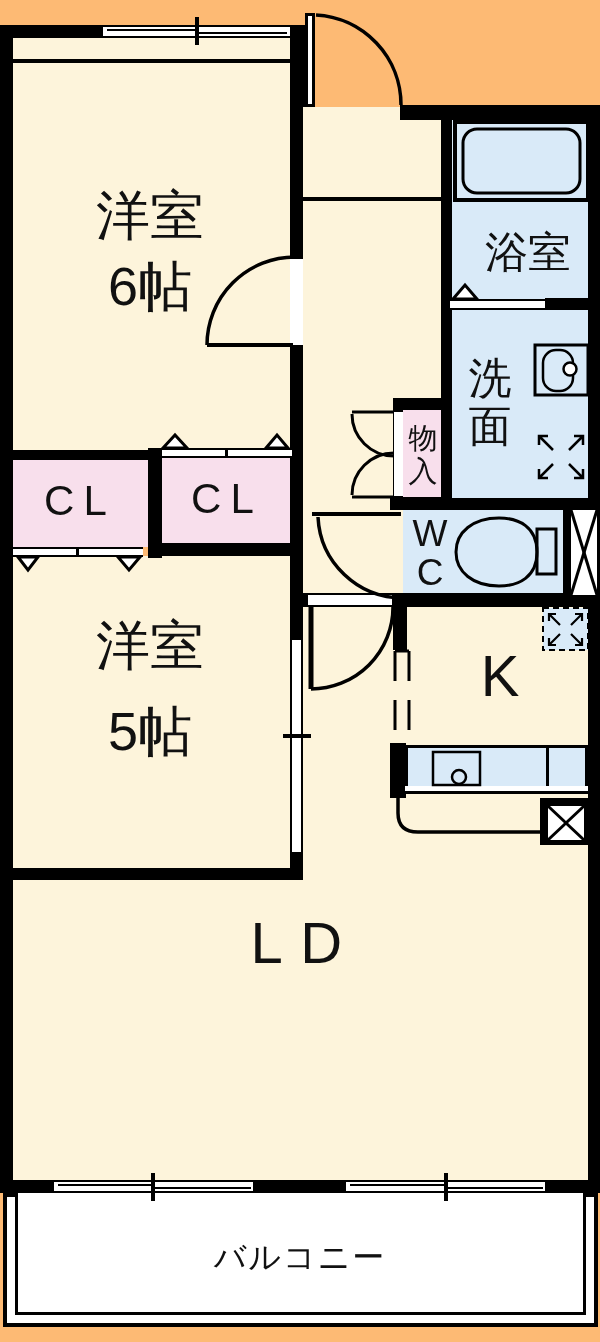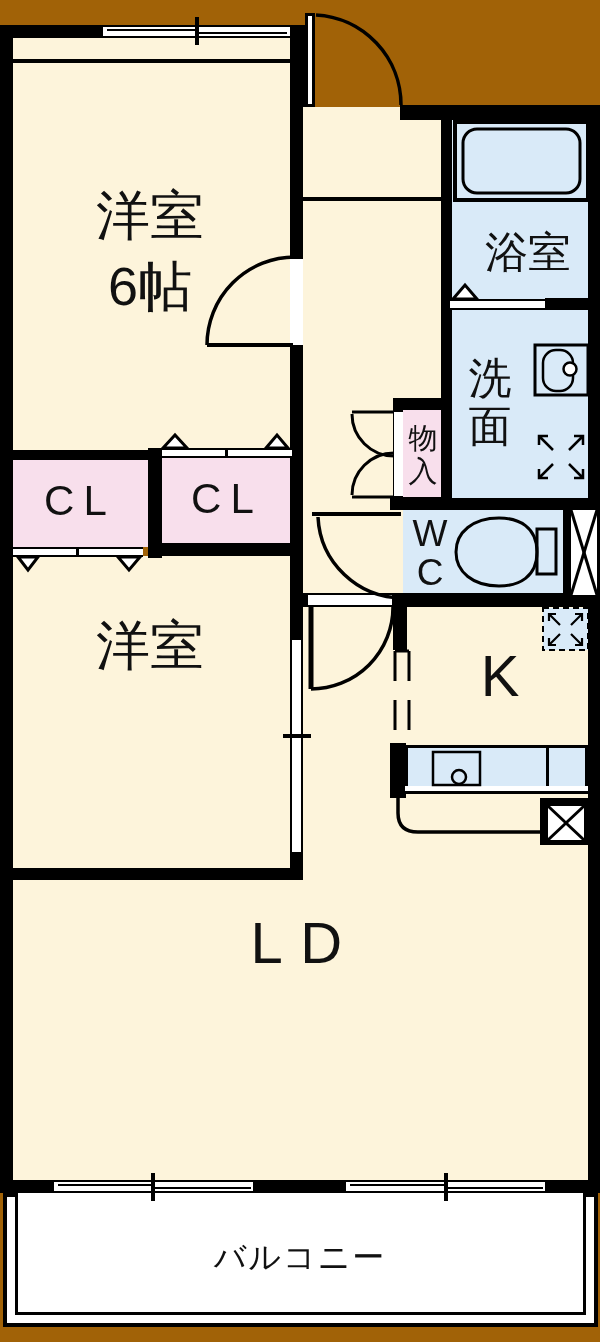--- a/index.html
+++ b/index.html
@@ -1,16 +1,16 @@
 <!DOCTYPE html>
 <html style="--c-room: #fdf4db; --c-wet: #d9eaf8; --c-closet: #f8dfec; --c-wall: #000000; --c-outside: #ffffff;"><head>
 <meta charset="utf-8">
 <style>
   html,body{margin:0;padding:0;background:#fff;}
-  .plan{position:relative;width:600px;height:1342px;background:#a16207;overflow:hidden;
+  .plan{position:relative;width:600px;height:1342px;background:#fdba74;overflow:hidden;
         font-family:"Liberation Sans","DejaVu Sans",sans-serif;color:#111;}
   .abs{position:absolute;}
   .fill-room{background:var(--c-room,#fdf4db);}
   .fill-wet{background:var(--c-wet,#d9eaf8);}
   .fill-closet{background:var(--c-closet,#f8dfec);}
   .wall{background:var(--c-wall,#000);z-index:2;}
   .z1{z-index:1}.z3{z-index:3}
   .white{background:#fff;}
   .strip-h{background:#fff;border-top:2px solid #000;border-bottom:2px solid #000;box-sizing:border-box;}
   .label{display:flex;align-items:center;justify-content:center;text-align:center;z-index:5;line-height:1.05;}
@@ -193,20 +193,23 @@
     <span>CL</span>
     </div>
 
   <div class="abs label vtext" style="left:404px;top:514px;width:52px;height:80px;font-size:37px;line-height:1.05;z-index:5;">
     <span class="vtext" style="display:inline-block;width:40px;">WC</span>
     </div>
 
   <div class="abs label" style="left:40px;top:615px;width:220px;height:60px;font-size:54px;">
     <span>洋室</span>
     </div>
+  <div class="abs label" style="left:40px;top:700px;width:220px;height:62px;font-size:54px;">
+    <span>5帖</span>
+    </div>
 
   <div class="abs label" style="left:465px;top:645px;width:70px;height:62px;font-size:58px;">
     <span>K</span>
     </div>
 
   <div class="abs label" style="left:225px;top:910px;width:160px;height:64px;font-size:58px;letter-spacing:0.3em;align-items:flex-end;">
     <span>LD</span>
     </div>
 
   <div class="abs label" style="left:140px;top:1230px;width:320px;height:56px;font-size:32px;letter-spacing:0.06em;">

